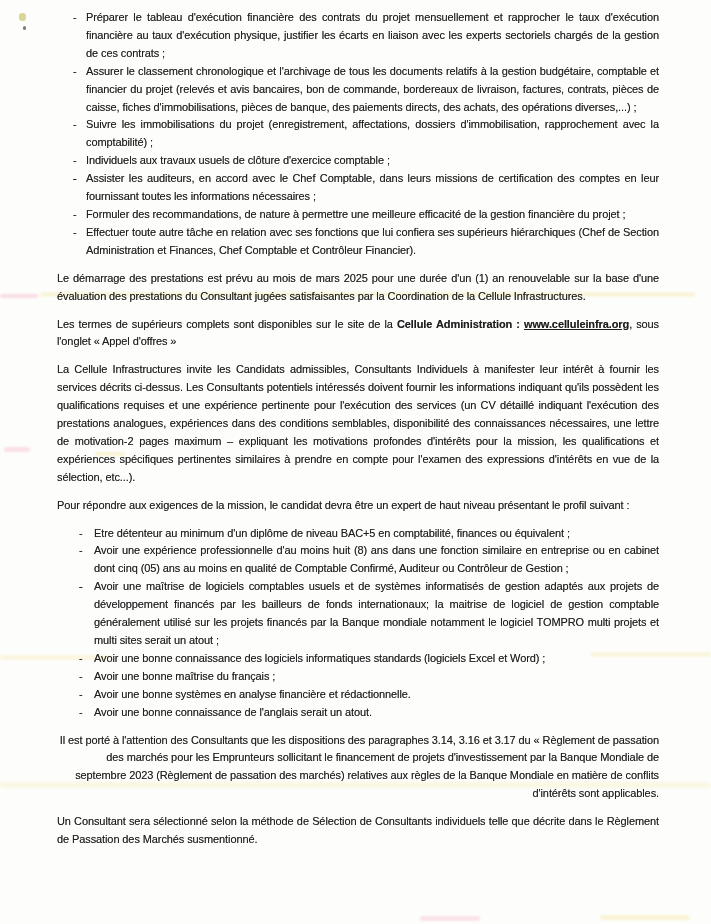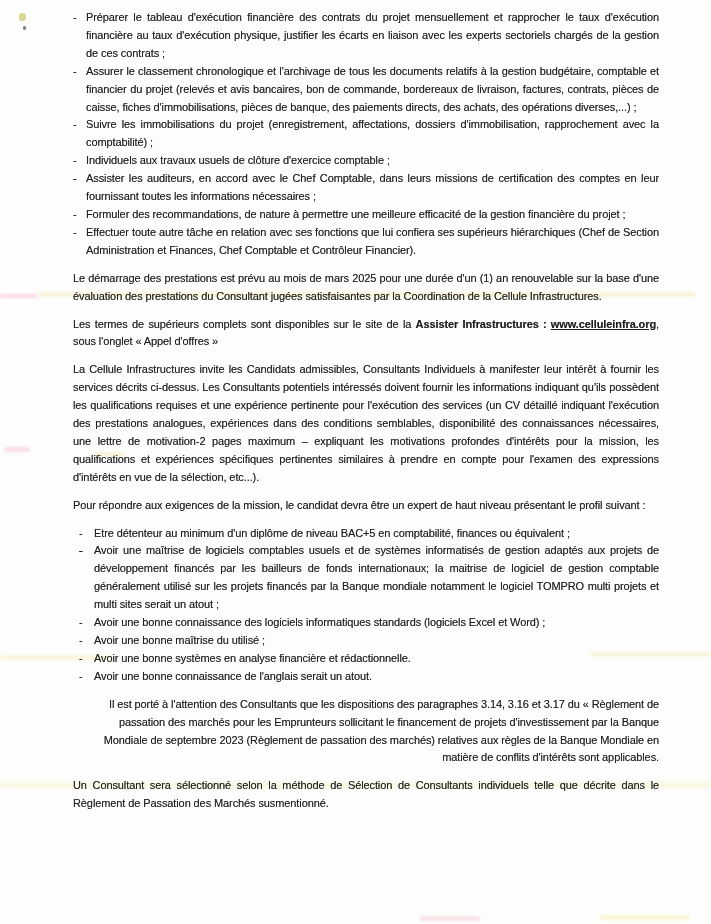--- a/index.html
+++ b/index.html
@@ -15,21 +15,21 @@
     font-size:11px;
     line-height:17.9px;
     letter-spacing:-0.1px;
     text-shadow:0 0 0.3px rgba(30,30,30,0.55);
   }
   .content{
     position:relative;
     padding:9px 52px 0 57px;
     z-index:2;
   }
-  p{margin:0 0 10px 16px;text-align:justify;}
+  p{margin:0 0 10px 0;text-align:justify;}
   p.left{text-align:right;}
   .list{margin:0 0 10px 0;}
   .list-item{position:relative;text-align:justify;}
   .duties .list-item{padding-left:29px;}
   .duties .dash{position:absolute;left:16px;top:0;}
   .profile .list-item{padding-left:37px;}
   .profile .dash{position:absolute;left:22px;top:0;}
   .bold{font-weight:bold;}
   .link{font-weight:bold;text-decoration:underline;color:#1f1f1f;cursor:pointer;}
   
@@ -102,54 +102,55 @@
         </div>
 
         <div class="list-item">
           <span class="dash">-</span>
           <span>Effectuer toute autre tâche en relation avec ses fonctions que lui confiera ses supérieurs hiérarchiques (Chef de Section Administration et Finances, Chef Comptable et Contrôleur Financier).</span>
         </div>
       </div>
 
     <p>Le démarrage des prestations est prévu au mois de mars 2025 pour une durée d'un (1) an renouvelable sur la base d'une évaluation des prestations du Consultant jugées satisfaisantes par la Coordination de la Cellule Infrastructures.</p>
 
-    <p><span>Les termes de supérieurs complets sont disponibles sur le site de la </span><span class="bold">Assister Infrastructures : </span><span class="link">www.celluleinfra.org</span><span>, sous l'onglet « Appel d'offres »</span></p>
+    <p><span>Les termes de supérieurs complets sont disponibles sur le site de la </span><span class="bold">Cellule Administration : </span><span class="link">www.celluleinfra.org</span><span>, sous l'onglet « Appel d'offres »</span></p>
 
     <p>La Cellule Infrastructures invite les Candidats admissibles, Consultants Individuels à manifester leur intérêt à fournir les services décrits ci-dessus. Les Consultants potentiels intéressés doivent fournir les informations indiquant qu'ils possèdent les qualifications requises et une expérience pertinente pour l'exécution des services (un CV détaillé indiquant l'exécution des prestations analogues, expériences dans des conditions semblables, disponibilité des connaissances nécessaires, une lettre de motivation-2 pages maximum – expliquant les motivations profondes d'intérêts pour la mission, les qualifications et expériences spécifiques pertinentes similaires à prendre en compte pour l'examen des expressions d'intérêts en vue de la sélection, etc...).</p>
 
     <p>Pour répondre aux exigences de la mission, le candidat devra être un expert de haut niveau présentant le profil suivant :</p>
 
     <div class="list profile">
 
         <div class="list-item">
           <span class="dash">-</span>
           <span>Etre détenteur au minimum d'un diplôme de niveau BAC+5 en comptabilité, finances ou équivalent ;</span>
         </div>
 
         <div class="list-item">
           <span class="dash">-</span>
+          <span>Avoir une expérience professionnelle d'au moins huit (8) ans dans une fonction similaire en entreprise ou en cabinet dont cinq (05) ans au moins en qualité de Comptable Confirmé, Auditeur ou Contrôleur de Gestion ;</span>
         </div>
 
         <div class="list-item">
           <span class="dash">-</span>
         </div>
 
         <div class="list-item">
           <span class="dash">-</span>
           <span>Avoir une maîtrise de logiciels comptables usuels et de systèmes informatisés de gestion adaptés aux projets de développement financés par les bailleurs de fonds internationaux; la maitrise de logiciel de gestion comptable généralement utilisé sur les projets financés par la Banque mondiale notamment le logiciel TOMPRO multi projets et multi sites serait un atout ;</span>
         </div>
 
         <div class="list-item">
           <span class="dash">-</span>
           <span>Avoir une bonne connaissance des logiciels informatiques standards (logiciels Excel et Word) ;</span>
         </div>
 
         <div class="list-item">
           <span class="dash">-</span>
-          <span>Avoir une bonne maîtrise du utilisé ;</span>
+          <span>Avoir une bonne maîtrise du français ;</span>
         </div>
 
         <div class="list-item">
           <span class="dash">-</span>
           <span>Avoir une bonne systèmes en analyse financière et rédactionnelle.</span>
         </div>
 
         <div class="list-item">
           <span class="dash">-</span>
           <span>Avoir une bonne connaissance de l'anglais serait un atout.</span>

